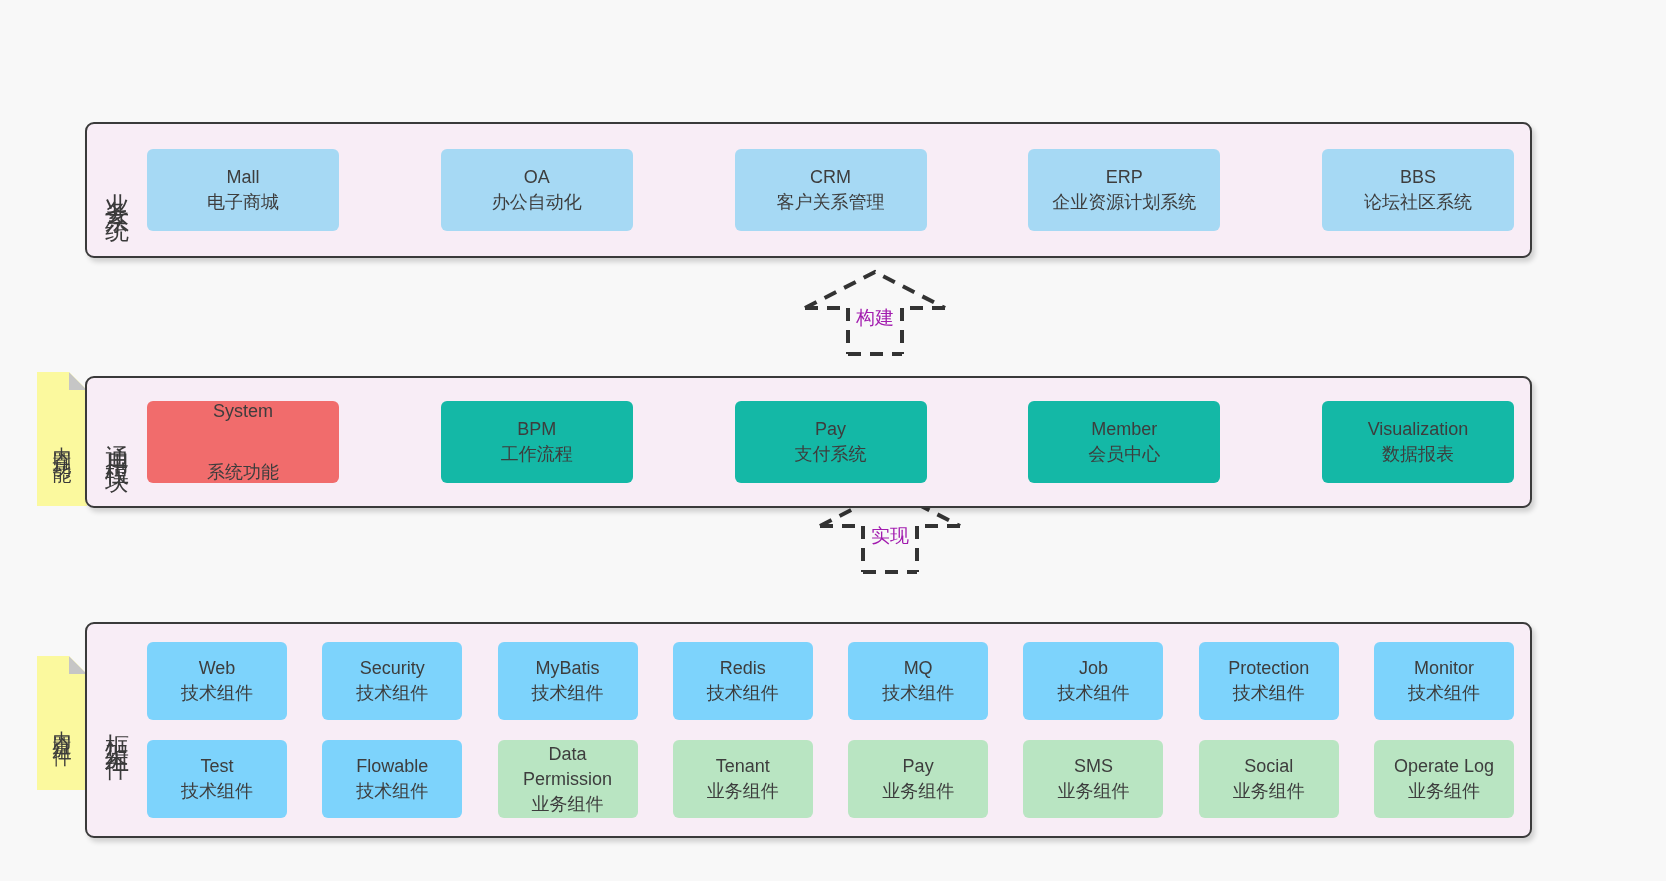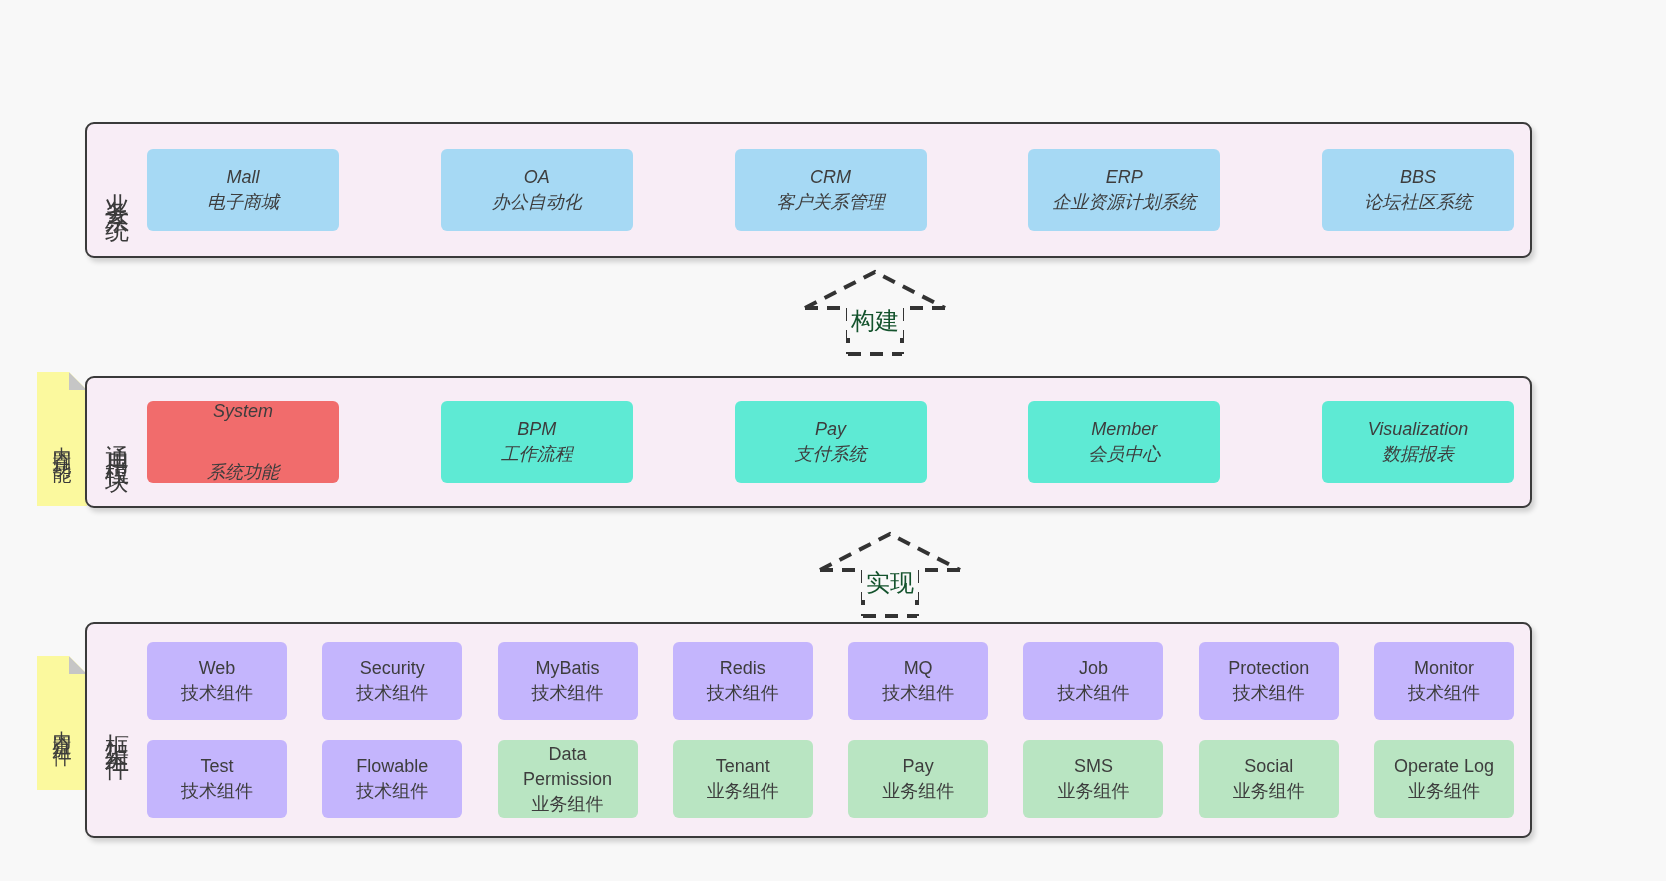--- a/index.html
+++ b/index.html
@@ -54,26 +54,26 @@
   .box {
     border-radius:6px;
     display:flex; flex-direction:column;
     align-items:center; justify-content:center;
     text-align:center;
     color:#3d3d3d;
     font-size:18px; line-height:25px;
     box-sizing:border-box;
     padding:2px 6px;
   }
-  .box-wide  { width:192px; height:82px;font-style:italic; }
+  .box-wide  { width:192px; height:82px; }
   .box-small { width:140px; height:78px; }
   .c-blue      { background:#a6d9f4; }
   .c-red       { background:#f16c6c;gap:36px; }
-  .c-pink      { background:#5eead4; }
-  .c-green     { background:#c4b5fd; }
+  .c-pink      { background:#14b8a6; }
+  .c-green     { background:#7dd3fc; }
   .c-greenlight{ background:#b9e5c2; }
   
   .note {
     position:absolute; left:37px; width:50px; height:134px;
     background:#fbf99e;
     clip-path:polygon(0 0, calc(100% - 18px) 0, 100% 18px, 100% 100%, 0 100%);
     display:flex; align-items:center; justify-content:center;
     z-index:0;
   }
   .note-functions  { top:372px; }
@@ -91,28 +91,28 @@
     color:#3a3a3a;
     padding-top:8px;
   }
   .band { z-index:1; }
   
   .arrow {
     position:absolute; width:150px; height:94px;
     z-index:0;
   }
   .arrow-build     { left:800px; top:266px; }
-  .arrow-implement { left:815px; top:528px; }
+  .arrow-implement { left:815px; top:484px; }
   .arrow svg { display:block; }
   .arrow-label {
     position:absolute; left:50%; top:38px;
     transform:translateX(-50%);
     background:#f8f8f8;
     padding:1px 4px;
-    font-size:24px; color:#14532d;
+    font-size:19px; color:#a21caf;
     white-space:nowrap;
   }
 </style>
 </head>
 <body>
 
 <div class="canvas">
 
   <div class="note note-functions">
     <div class="note-fold"></div>

